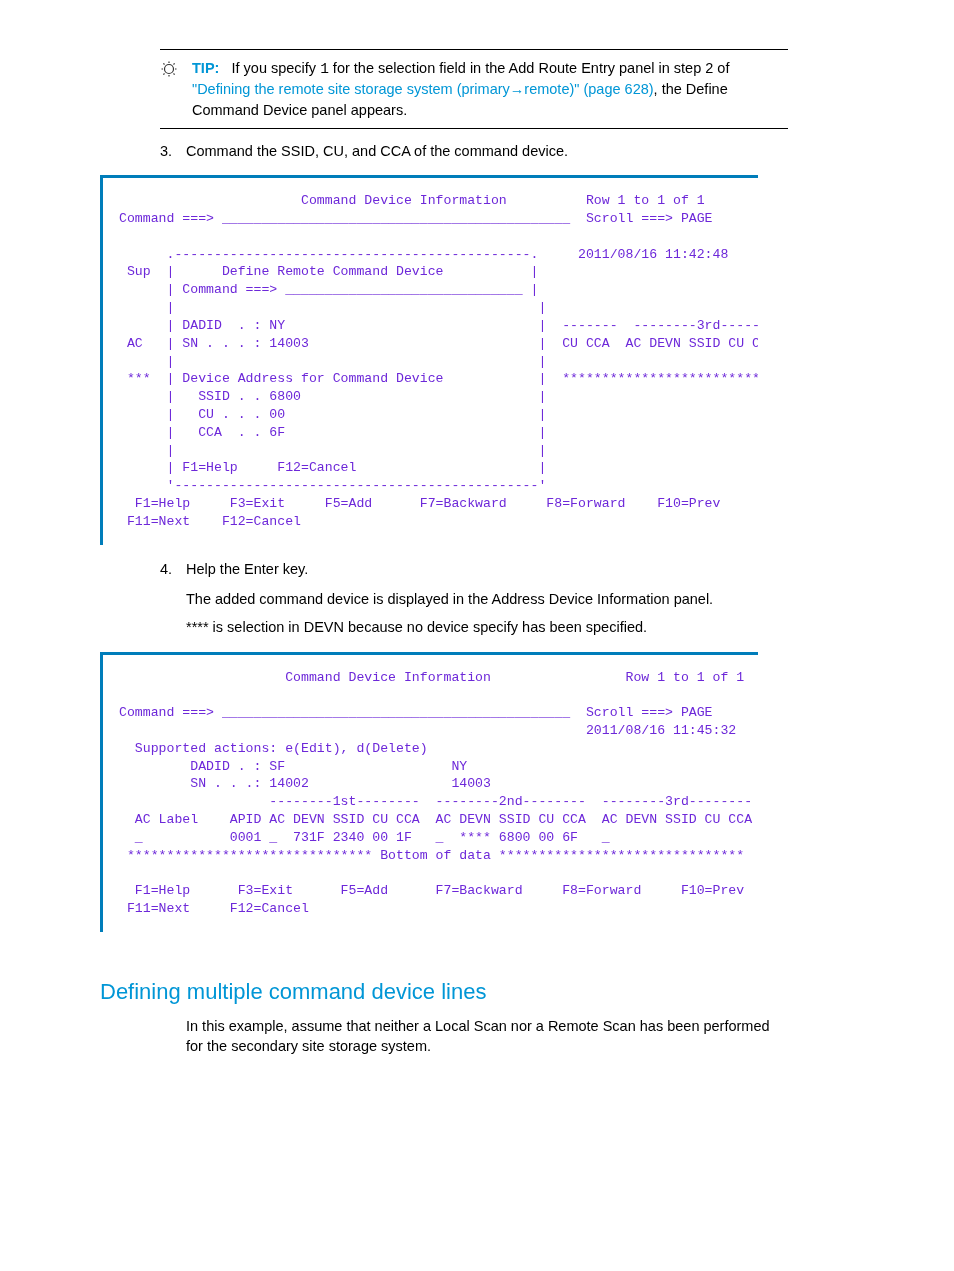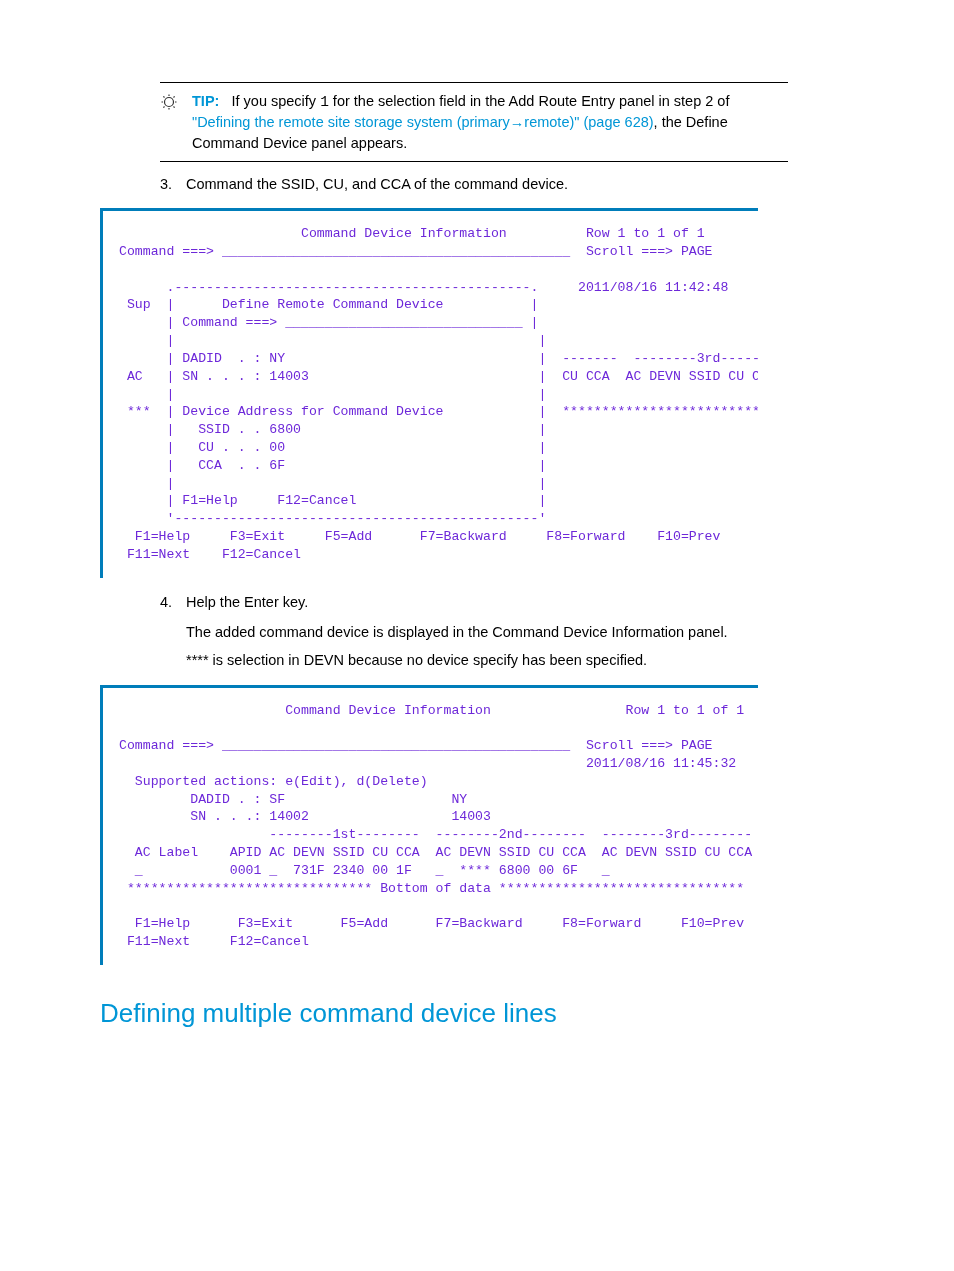--- a/index.html
+++ b/index.html
@@ -7,21 +7,21 @@
     padding: 0;
     font-family: Arial, Helvetica, sans-serif;
     font-size: 14.5px;
     color: #000;
     background: #fff;
     line-height: 1.4;
   }
   .page {
     width: 858px;
     box-sizing: border-box;
-    padding: 82px 70px 40px 70px;
+    padding: 49px 70px 40px 70px;
   }
   .tip-block {
     border-top: 1px solid #000;
     border-bottom: 1px solid #000;
     padding: 8px 0 8px 0;
     margin-left: 90px;
     display: flex;
     gap: 12px;
     align-items: flex-start;
   }
@@ -48,22 +48,22 @@
     font-family: "Courier New", monospace;
     font-size: 13.2px;
     white-space: pre;
     line-height: 1.35;
     color: #6d28d9;
     overflow: hidden;
   }
   h2.sect {
     color: #0096D6;
     font-weight: normal;
-    font-size: 26px;
-    margin: 30px 0 8px 30px;
+    font-size: 22px;
+    margin: 45px 0 8px 30px;
   }
   .body-p {
     margin: 6px 0 6px 116px;
   }
   .mono1 { font-family: "Courier New", monospace; }
   .bold { font-weight: normal; }
 </style>
 </head>
 <body>
 
@@ -112,35 +112,36 @@
       '----------------------------------------------'
   F1=Help     F3=Exit     F5=Add      F7=Backward     F8=Forward    F10=Prev
  F11=Next    F12=Cancel</div>
 
   <div class="step">
     <div class="step-num">4.</div>
     <div class="step-body">
       <span>Help the </span><span class="bold">Enter</span><span> key.</span>
     </div>
   </div>
-  <div class="step-sub">The added command device is displayed in the Command Device Information panel.</div>
+  <div class="step-sub">The added command device is displayed in the Address Device Information panel.</div>
   <div class="step-sub">
     <span>**** is selection in </span><span class="bold">DEVN</span><span> because no device specify has been specified.</span>
   </div>
 
   <div class="screen">                     Command Device Information                 Row 1 to 1 of 1
 
 Command ===&gt; ____________________________________________  Scroll ===&gt; PAGE
                                                            2011/08/16 11:45:32
   Supported actions: e(Edit), d(Delete)
          DADID . : SF                     NY
          SN . . .: 14002                  14003
                    --------1st--------  --------2nd--------  --------3rd--------
   AC Label    APID AC DEVN SSID CU CCA  AC DEVN SSID CU CCA  AC DEVN SSID CU CCA
   _           0001 _  731F 2340 00 1F   _  **** 6800 00 6F   _
  ******************************* Bottom of data *******************************
 
   F1=Help      F3=Exit      F5=Add      F7=Backward     F8=Forward     F10=Prev
  F11=Next     F12=Cancel</div>
 
   <h2 class="sect">Defining multiple command device lines</h2>
+  <div class="body-p">In this example, assume that neither a Local Scan nor a Remote Scan has been performed for the secondary site storage system.</div>
 
 </div>
 
 </body></html>

